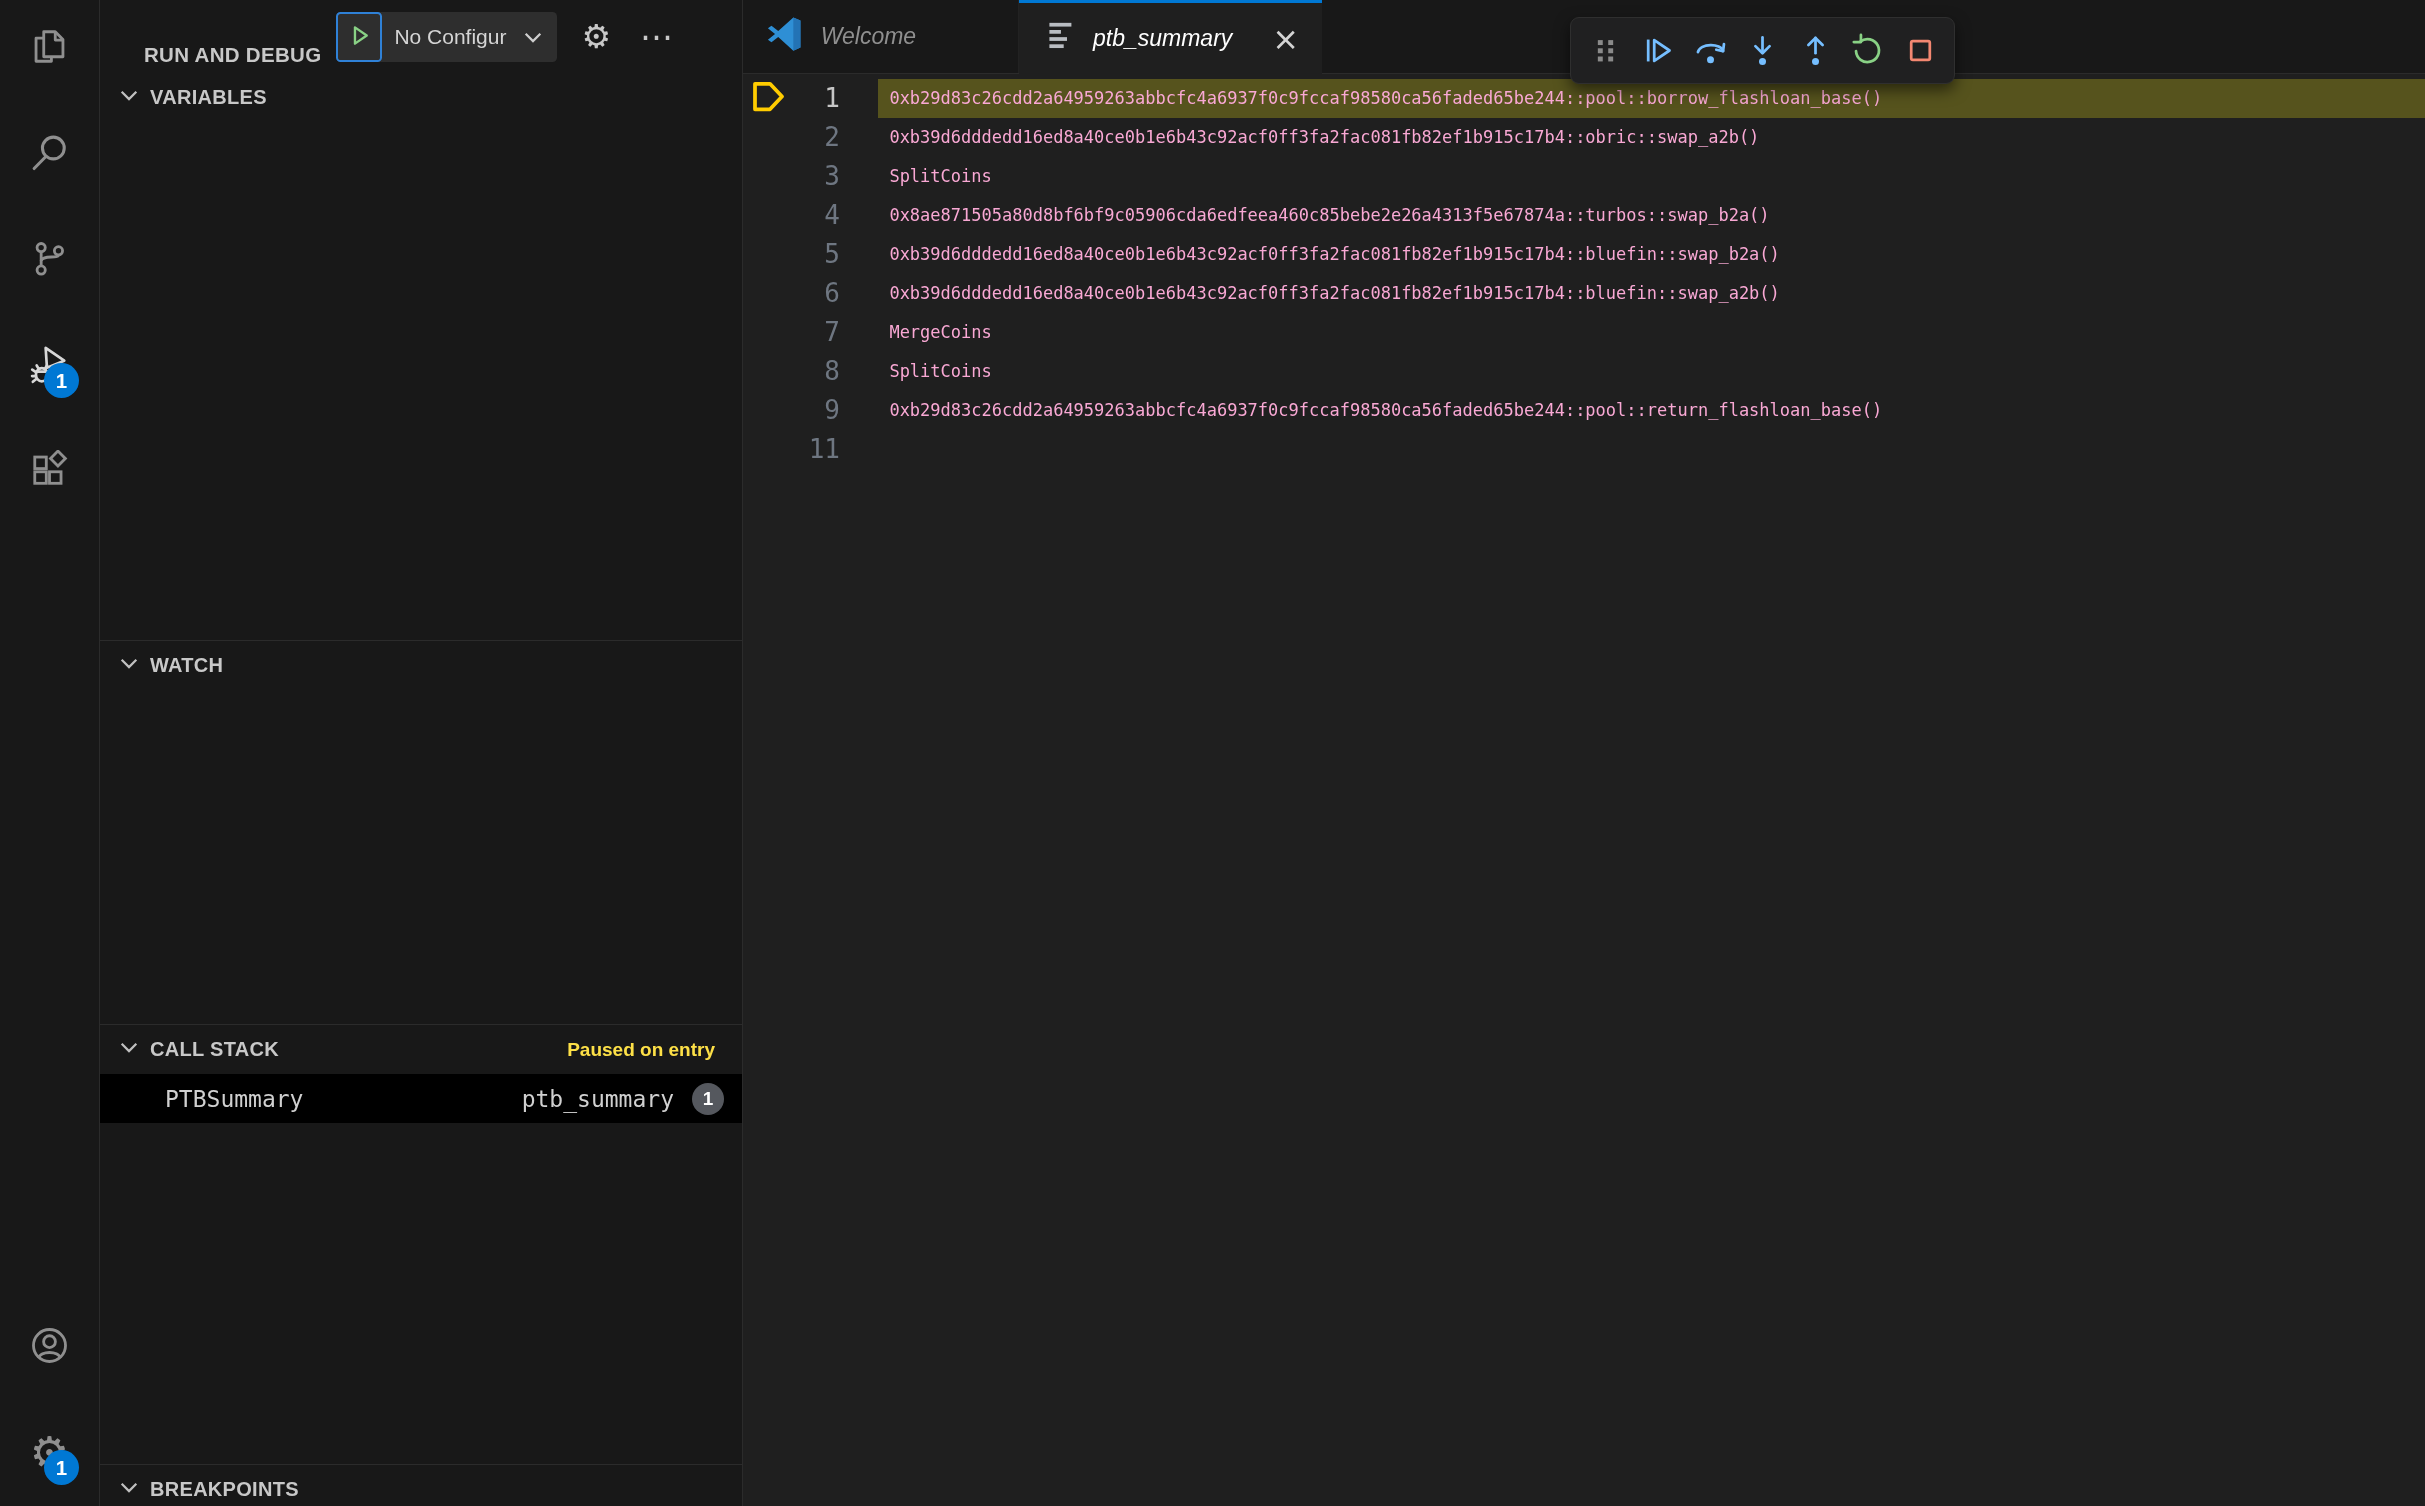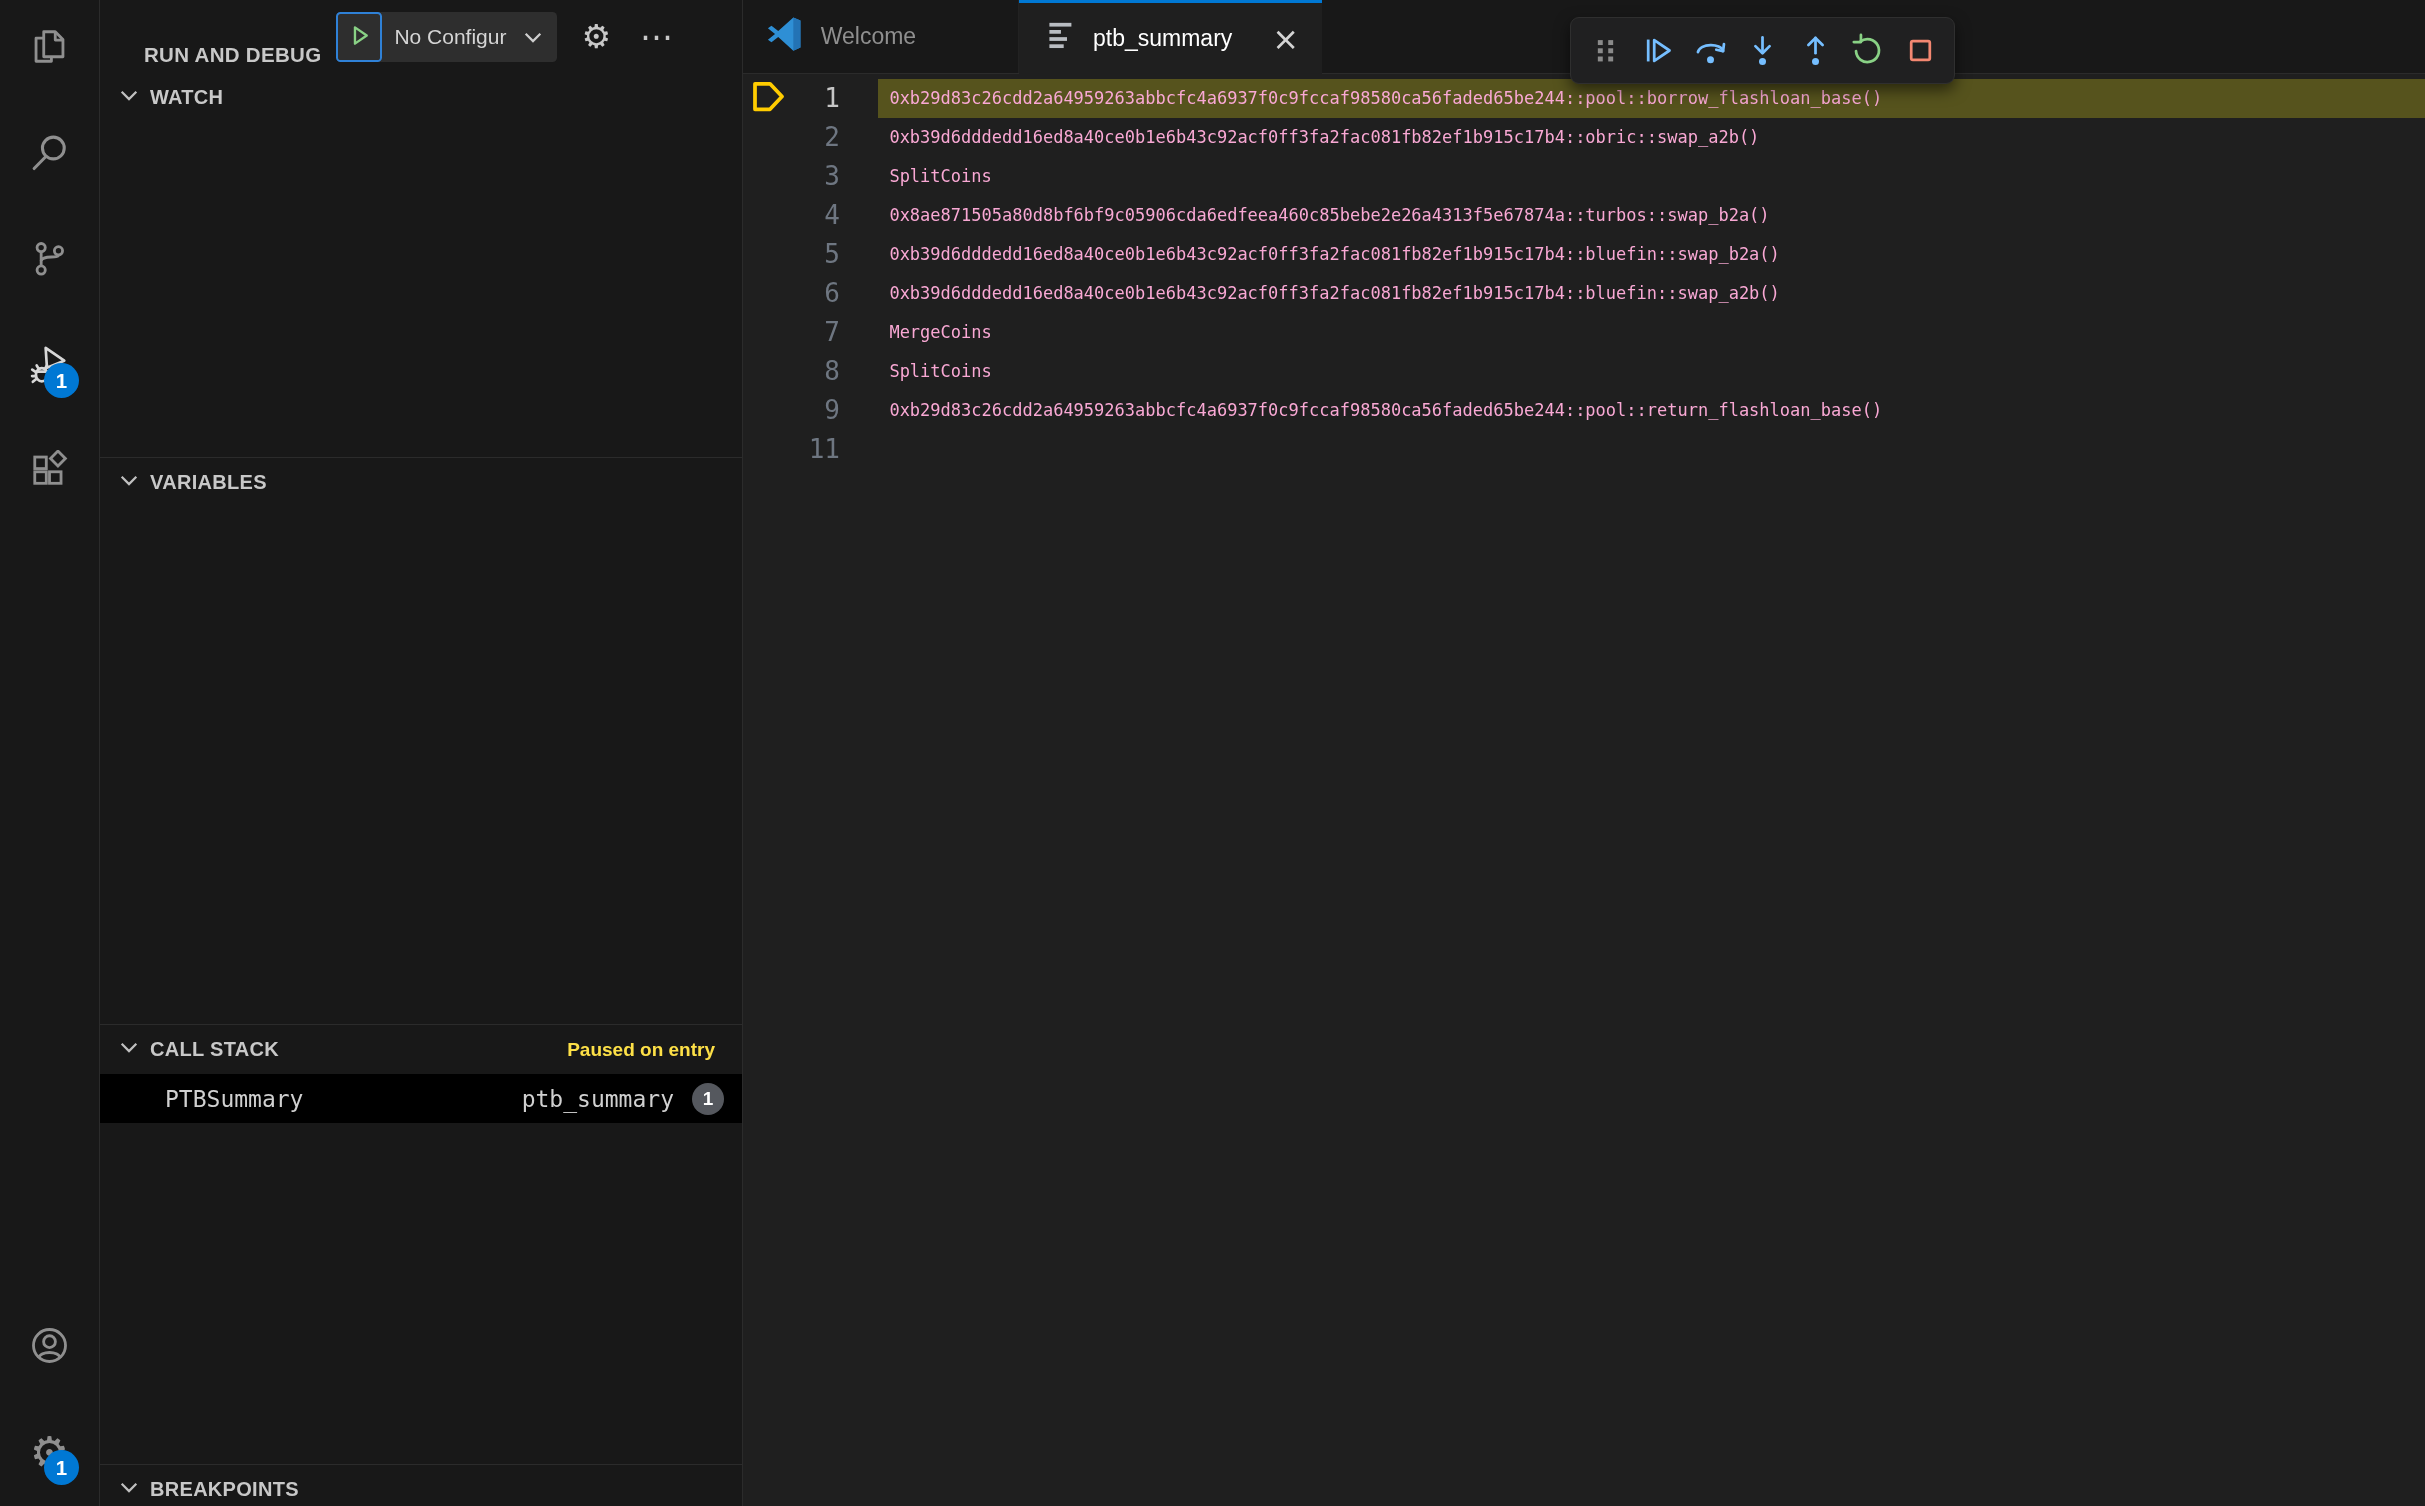--- a/index.html
+++ b/index.html
@@ -87,21 +87,21 @@
   .frame-badge{
     margin-left:18px; width:32px; height:32px; border-radius:50%;
     background:#55585e; color:#ffffff; font-size:19px; font-weight:700;
     display:flex; align-items:center; justify-content:center;
   }
 
   
   .editor{ flex:1; background:#1f1f1f; position:relative; display:flex; flex-direction:column; min-width:0; }
   .tab-bar{
     height:74px; background:#181818; border-bottom:1.5px solid #2b2b2b;
-    display:flex; align-items:stretch; flex-shrink:0;
+    display:flex; align-items:stretch; flex-shrink:0;font-style:italic;
   }
   .tab{
     display:flex; align-items:center; cursor:pointer; white-space:nowrap;
   }
   .tab-welcome{
     width:276px; padding-left:23px; gap:16.7px; color:#8f8f8f; font-size:23px;
     background:#181818; border-right:1.5px solid #222222;
   }
   .tab-welcome svg{ width:38px; height:38px; flex-shrink:0; }
   .tab-active{
@@ -228,40 +228,40 @@
             <svg viewBox="0 0 16 10">
                 <path d="M1.5 1.5 8 8l6.5-6.5" fill="none" stroke="currentColor" stroke-width="2"></path>
               </svg>
           </span>
         </div>
       </div>
       <span class="hdr-action hdr-gear">⚙</span>
       <span class="hdr-action hdr-ellipsis">⋯</span>
     </div>
 
-    <div class="section sec-watch">
+    <div class="section sec-variables">
       <div class="section-header">
         <span>
           <svg viewBox="0 0 16 10">
               <path d="M1.5 1.5 8 8l6.5-6.5" fill="none" stroke="currentColor" stroke-width="2"></path>
             </svg>
         </span>
-        <span class="section-label">WATCH</span>
+        <span class="section-label">VARIABLES</span>
       </div>
       <div></div>
     </div>
 
-    <div class="section sec-variables">
+    <div class="section sec-watch">
       <div class="section-header">
         <span>
           <svg viewBox="0 0 16 10">
               <path d="M1.5 1.5 8 8l6.5-6.5" fill="none" stroke="currentColor" stroke-width="2"></path>
             </svg>
         </span>
-        <span class="section-label">VARIABLES</span>
+        <span class="section-label">WATCH</span>
       </div>
       <div></div>
     </div>
 
     <div class="section sec-callstack">
       <div class="section-header">
         <span>
           <svg viewBox="0 0 16 10">
               <path d="M1.5 1.5 8 8l6.5-6.5" fill="none" stroke="currentColor" stroke-width="2"></path>
             </svg>

